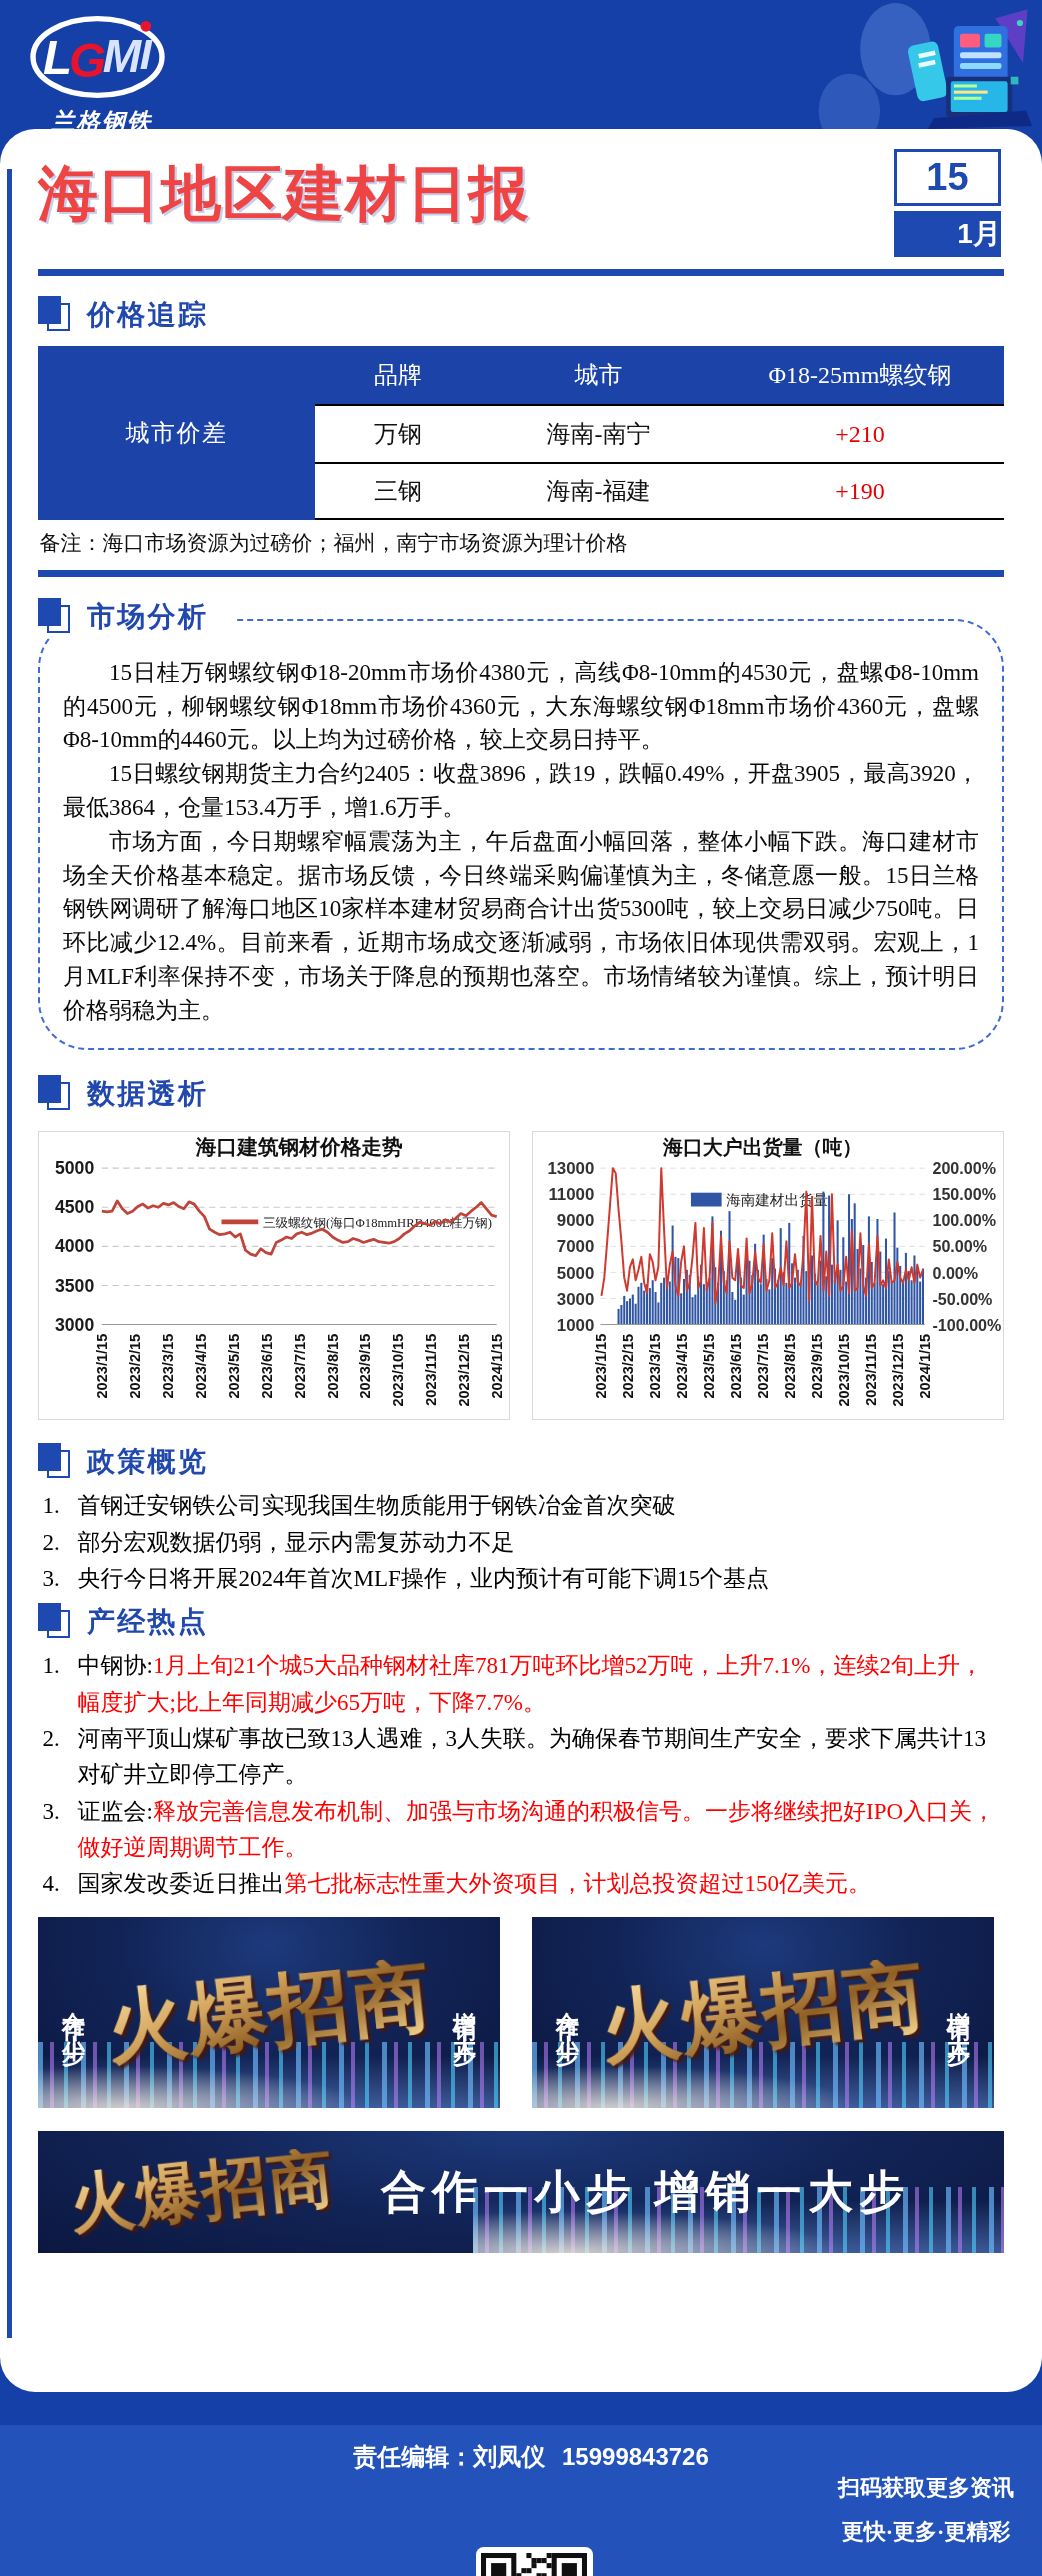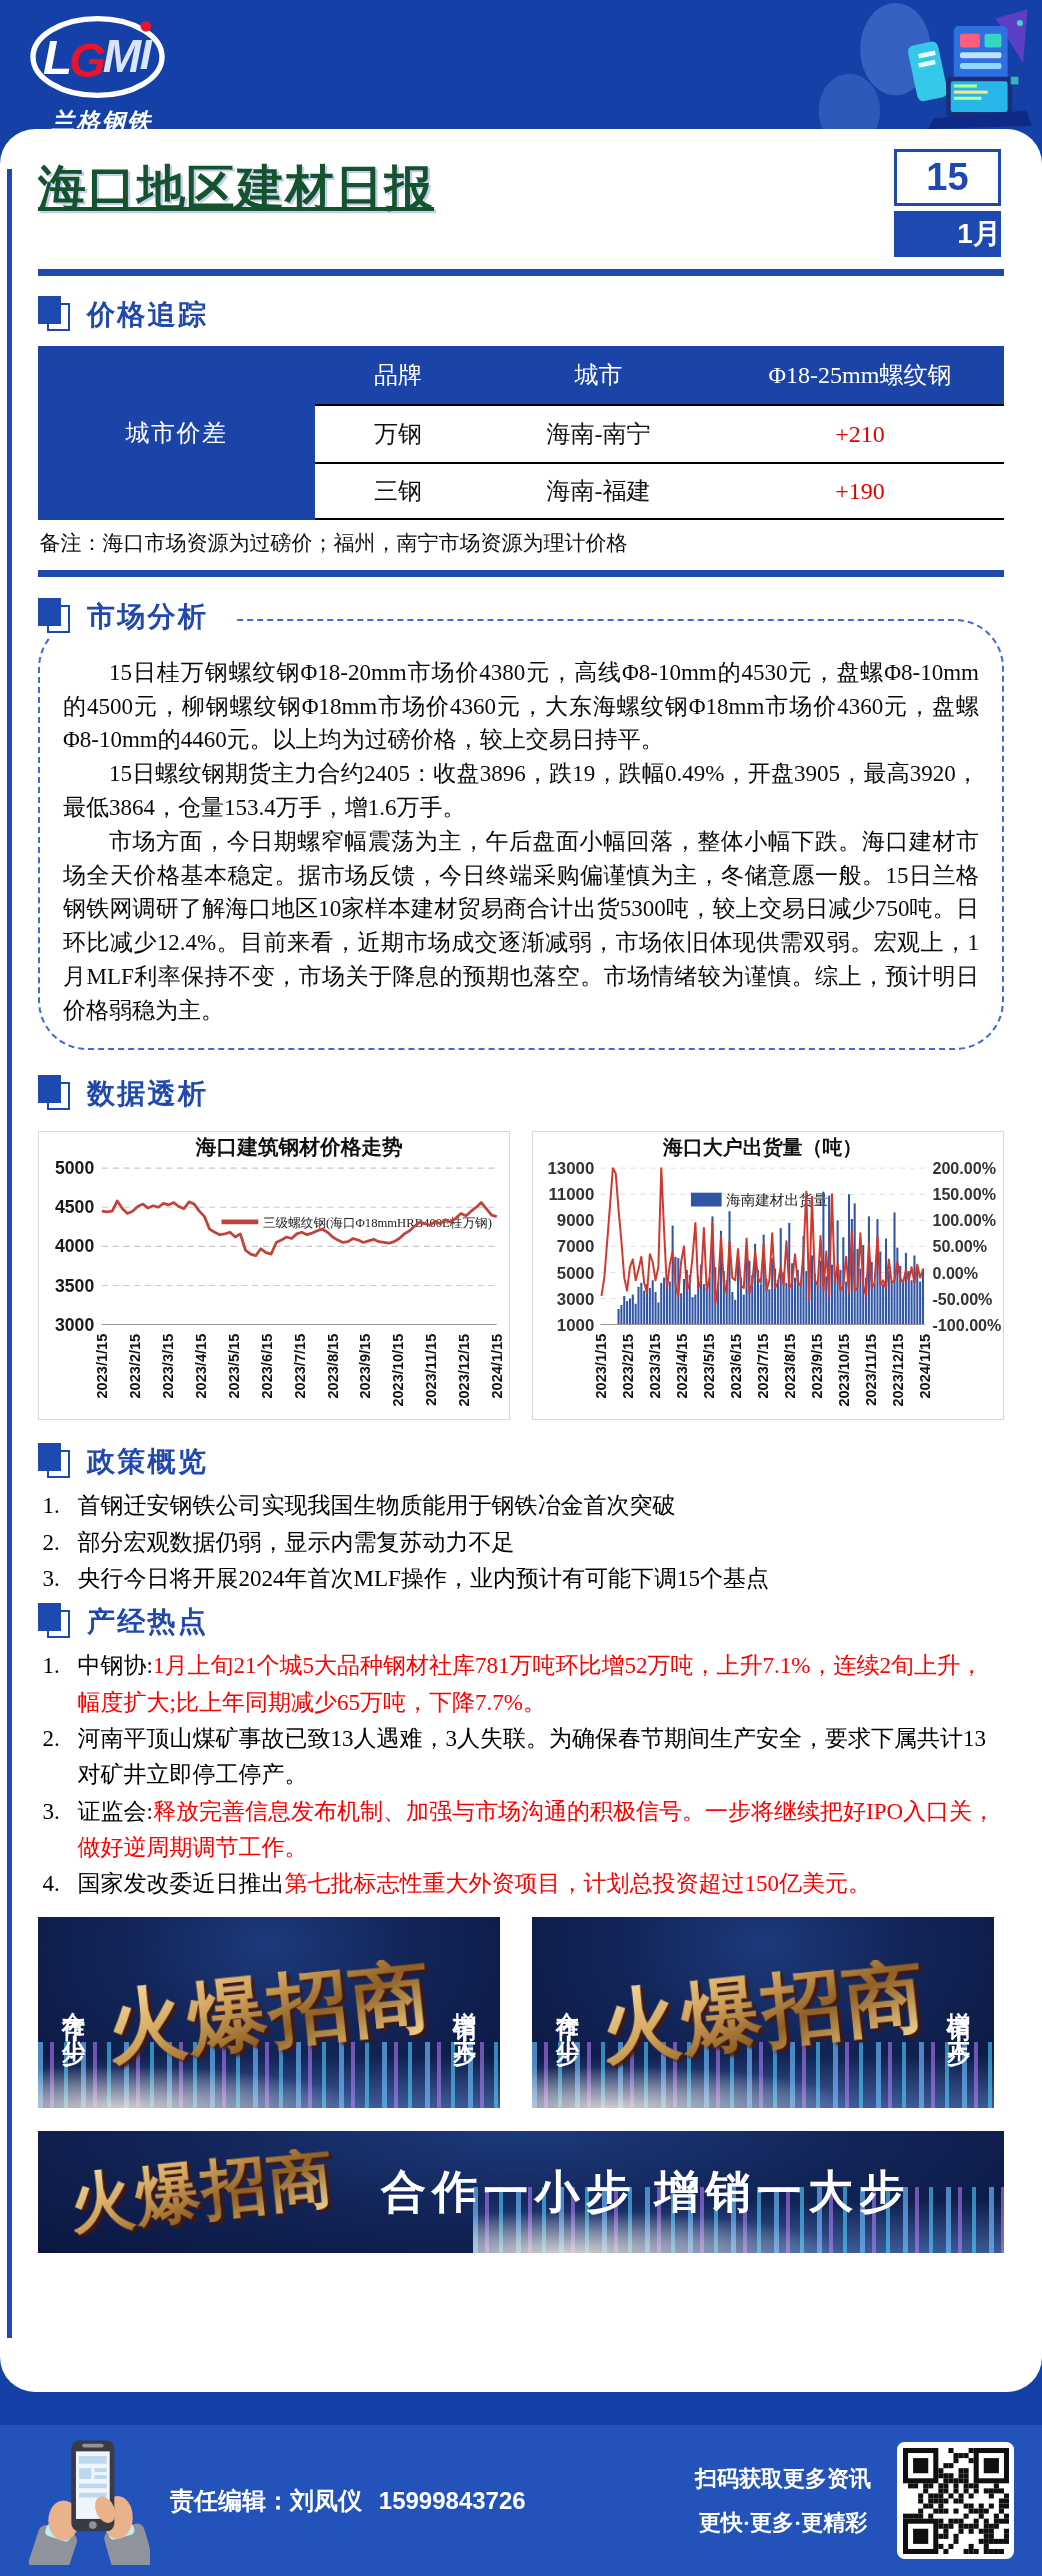--- a/index.html
+++ b/index.html
@@ -16,22 +16,22 @@
   .tech-illu{position:absolute;right:7.7px;top:3.1px;}
   
   .card{
     position:relative;background:#fff;border-radius:35px;
     margin:0;padding:20px 38px 26px 38px;min-height:2263px;box-sizing:border-box;
   }
   .left-stripe{position:absolute;left:7px;top:40px;bottom:54px;width:4.6px;background:#1d49b0;}
   
   .masthead{display:flex;justify-content:space-between;align-items:flex-start;}
   .main-title{
-    font-size:48px;font-weight:800;color:#14532d;letter-spacing:1.5px;line-height:1.15;
-    text-shadow:2.3px 2.3px 0 #c4cfee;margin-top:10.8px;text-decoration:underline;
+    font-size:60px;font-weight:800;color:#ef4444;letter-spacing:1.5px;line-height:1.15;
+    text-shadow:2.3px 2.3px 0 #c4cfee;margin-top:10.8px;
   }
   .date-col{width:107px;margin-right:3.1px;font-family:"Liberation Sans","DejaVu Sans",sans-serif;}
   .date-day{border:3.8px solid #1d49b0;background:#fff;color:#1d49b0;font-size:38px;font-weight:700;
     text-align:center;height:51px;line-height:51px;}
   .date-month{background:#1d49b0;color:#fff;font-size:28px;font-weight:700;text-align:right;
     height:46px;line-height:46px;margin-top:4.6px;}
   .rule{height:7px;background:#1d49b0;border:none;margin:12.3px 0 0 0;}
   
   .sec-head{display:inline-flex;align-items:center;gap:14px;margin:20px 0 7.7px 0;
     position:relative;z-index:3;background:#fff;padding-right:26px;}
@@ -94,21 +94,21 @@
   .skyline.right{left:auto;width:55%;}
   .wide-banner{
     position:relative;height:122px;margin-top:23px;overflow:hidden;box-sizing:border-box;
     background:radial-gradient(ellipse at 50% 0%, #1d3a7c 0%, #122457 50%, #0b1740 100%);
     display:flex;align-items:center;gap:46px;padding:0 31px;
   }
   .wide-slogan{color:#fff;font-size:45px;font-weight:800;letter-spacing:6.2px;z-index:2;white-space:nowrap;}
   
   .footer{
     position:absolute;left:0;right:0;bottom:0;height:151px;background:#2252ba;
-    display:flex;align-items:center;padding:16px 28px;box-sizing:border-box;color:#fff;
+    display:flex;align-items:center;padding:16px 28px;box-sizing:border-box;color:#fff;flex-direction:column;
   }
   .editor-line{font-size:24px;font-weight:700;margin-left:20px;white-space:nowrap;}
   .scan-col{margin-left:auto;text-align:center;font-weight:700;}
   .scan-col .l1{font-size:22px;margin-bottom:14px;}
   .scan-col .l2{font-size:22px;}
   .qr-box{width:117px;height:117px;background:#fff;border-radius:7.7px;margin-left:26px;
     display:flex;align-items:center;justify-content:center;flex:0 0 auto;}
   .qr-box svg{width:106px;height:106px;}
 </style>
 </head>

